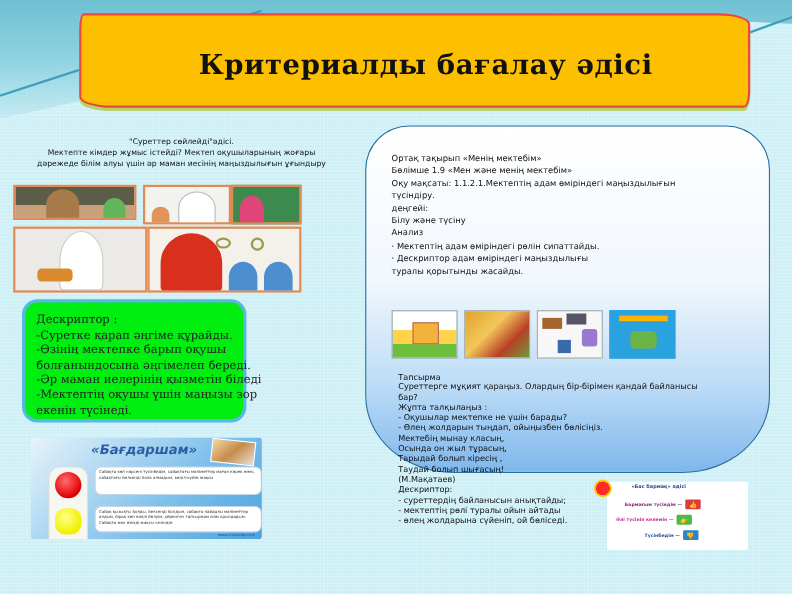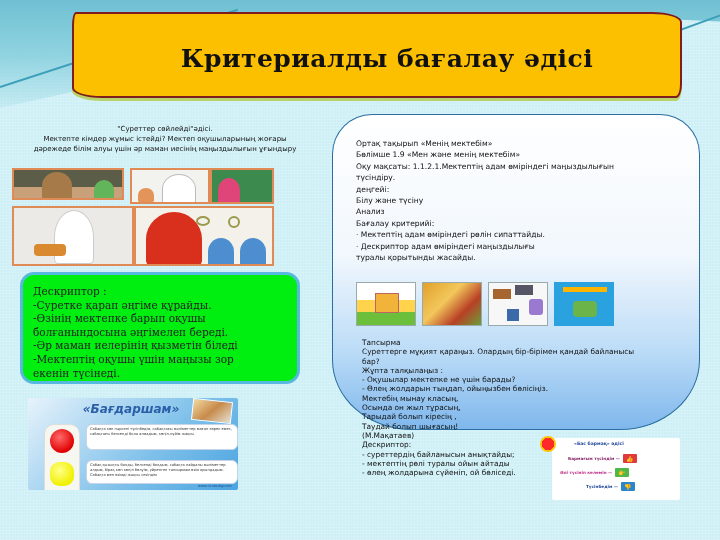--- a/index.html
+++ b/index.html
@@ -18,21 +18,21 @@
       background: linear-gradient(180deg, #6fc0d2 0%, #8fd3e0 45%, rgba(205,239,246,0) 100%);
       clip-path: polygon(0 0, 100% 0, 100% 18%, 70% 10%, 40% 35%, 15% 70%, 0 90%);
     }
     .bg-line {
       position: absolute; height: 2px; background: #3e9fba; transform-origin: left center;
     }
     
     .title-banner {
       position: absolute; left: 72px; top: 12px; width: 610px; height: 86px;
       background: #fdc000;
-      border: 2px solid #7f1d1d;
+      border: 2px solid #ef4444;
       border-radius: 4px 30px 6px 30px / 14px 10px 14px 10px;
       box-shadow: 0 3px 0 #b8d26a;
       display: flex; align-items: center; justify-content: center;
     }
     .title-text {
       font-family: "DejaVu Serif", serif;
       font-weight: bold; font-size: 25px; color: #111;
       letter-spacing: 0.5px;
       margin-left: 20px; margin-top: 6px;
     }
@@ -49,21 +49,21 @@
       position: absolute; border: 2px solid #e08a55; overflow: hidden;
     }
     .pic.teacher { left: 0; top: 0; width: 112px; height: 32px; background: linear-gradient(180deg,#5b5d48 0 60%, #c8a07a 60%); }
     .pic.doctor { left: 118px; top: 0; width: 80px; height: 36px; background: #f2f2ee; }
     .pic.board { left: 198px; top: 0; width: 64px; height: 36px; background: #3c8a4e; }
     .pic.cook { left: 0; top: 38px; width: 122px; height: 60px; background: #eceae6; }
     .pic.coach { left: 122px; top: 38px; width: 140px; height: 60px; background: #f4f1ea; }
     .figure { position: absolute; border-radius: 50% 50% 10% 10%; }
     
     .descriptor-box {
-      position: absolute; left: 20px; top: 272px; width: 280px; height: 112px;
+      position: absolute; left: 20px; top: 272px; width: 204px; height: 112px;
       background: #00ee10;
       border: 3px solid #57b8e0;
       border-radius: 14px 14px 14px 14px;
       padding: 10px 10px;
       font-family: "DejaVu Serif", serif;
       font-size: 10.5px; line-height: 13.6px; color: #222;
     }
     .descriptor-box .line { white-space: nowrap; }
     
     .traffic-card {
@@ -207,21 +207,20 @@
 
 <div class="info-panel"></div>
 <div class="info-text">
   <div class="row">Ортақ тақырып «Менің мектебім»</div>
   <div class="row">Бөлімше 1.9 «Мен және менің мектебім»</div>
   <div class="row">Оқу мақсаты: 1.1.2.1.Мектептің адам өміріндегі маңыздылығын</div>
   <div class="row">түсіндіру.</div>
   <div class="row">деңгейі:</div>
   <div class="row">Білу және түсіну</div>
   <div class="row">Анализ</div>
-  <div class="row">Бағалау критерийі:</div>
   <div class="row">· Мектептің адам өміріндегі рөлін сипаттайды.</div>
   <div class="row">· Дескриптор адам өміріндегі маңыздылығы</div>
   <div class="row">туралы қорытынды жасайды.</div>
 </div>
 
 <div class="thumbs">
   <div class="thumb school">
     <div style="position:absolute;left:18px;top:10px;width:24px;height:20px;background:#f2b33a;border:1px solid #b66;"></div>
   </div>
   <div class="thumb kids"></div>

